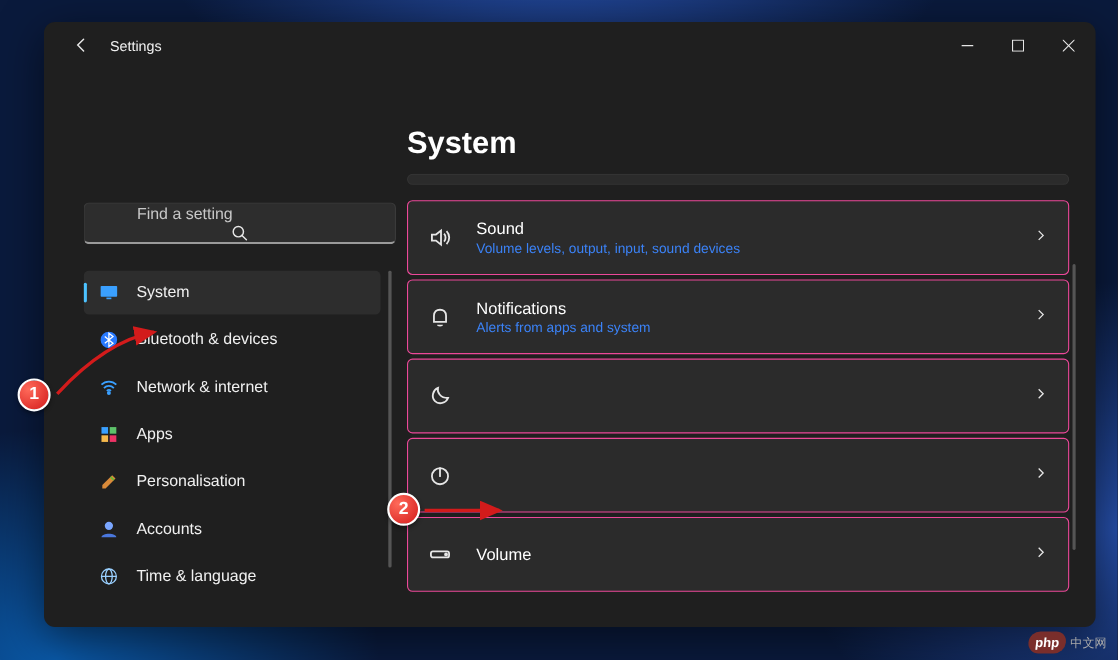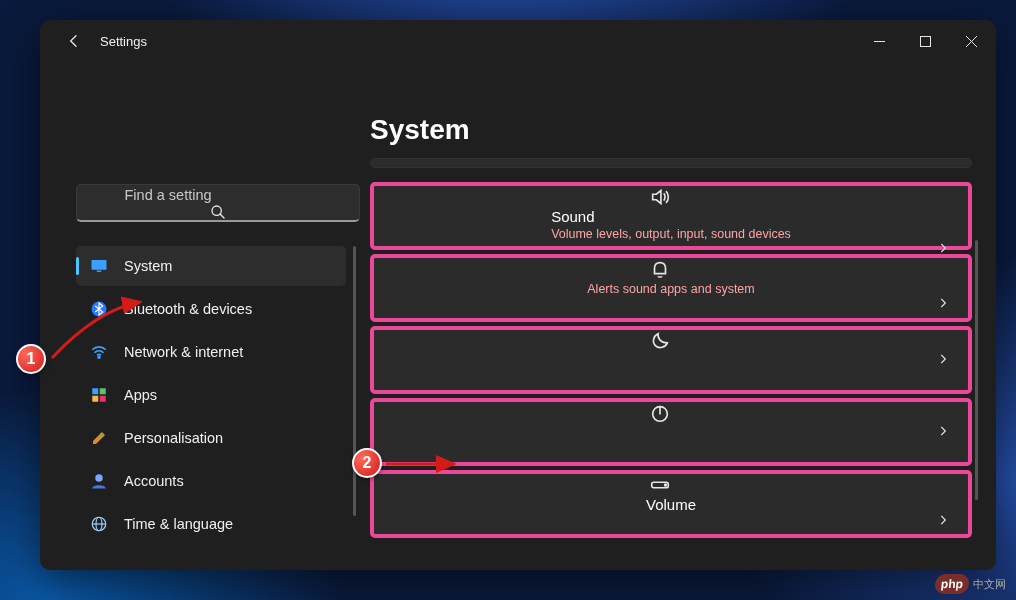--- a/index.html
+++ b/index.html
@@ -61,28 +61,28 @@
   .nav-ic { width:18px; height:18px; display:flex; align-items:center; justify-content:center; }
   .nav-ic svg, .nav-ic span { width:18px; height:18px; }
 
   
   .content { flex:1; padding: 0 18px 0 0; display:flex; flex-direction:column; min-width:0; }
   .page-title { font-size:28px; font-weight:600; margin: 52px 0 12px 0; color:#fff; }
   .cards { position:relative; flex:1; overflow:hidden; padding-right:6px; }
   .cards-scrollbar { position:absolute; right:0; top:82px; width:3px; height:260px; background:#555; border-radius:2px; }
   .card-stub { height:10px; background:#2b2b2b; border-radius:5px; margin-bottom:14px; border:1px solid #333; }
   .card {
-    background:#2b2b2b; border:4px solid #ec4899; border-radius:5px; height:68px;
-    display:flex; align-items:center; padding:0 18px; margin-bottom:4px; cursor:pointer;flex-direction:column;
+    background:#2b2b2b; border:1px solid #ec4899; border-radius:5px; height:68px;
+    display:flex; align-items:center; padding:0 18px; margin-bottom:4px; cursor:pointer;
   }
   .card-ic { width:22px; height:22px; display:flex; align-items:center; justify-content:center; margin-right:22px; }
   .card-ic svg { width:22px; height:22px; stroke:#e6e6e6; fill:none; }
   .card-text { display:flex; flex-direction:column; }
   .card-title { font-size:15px; color:#fff; }
-  .card-sub { font-size:12.5px; color:#fca5a5; margin-top:2px; }
+  .card-sub { font-size:12.5px; color:#3b82f6; margin-top:2px; }
   .card-chevron { margin-left:auto; }
   .card-chevron svg { width:14px; height:14px; stroke:#e6e6e6; fill:none; }
 
   
   .marker {
     position:absolute; width:30px; height:30px; border-radius:50%;
     background: radial-gradient(circle at 30% 30%, #ff6a5a, #d31b1b);
     border:2px solid #fff; box-shadow:0 2px 4px rgba(0,0,0,.4);
     color:#fff; font-weight:700; font-size:16px; display:flex; align-items:center; justify-content:center;
     z-index:50;
@@ -247,21 +247,22 @@
         </div>
 
         <div class="card">
           <span class="card-ic">
             <svg viewBox="0 0 24 24" stroke-width="1.8">
                 <path d="M6 17 H18 L18 11 C18 7 15.5 5 12 5 C8.5 5 6 7 6 11 Z"></path>
                 <path d="M10 20 C10 21 14 21 14 20"></path>
               </svg>
           </span>
           <div class="card-text">
-            <span class="card-sub">Alerts sound apps and system</span>
+            <span class="card-title">Notifications</span>
+            <span class="card-sub">Alerts from apps and system</span>
           </div>
           <span class="card-chevron"><svg viewBox="0 0 24 24" stroke-width="2">
                 <path d="M9 5 L16 12 L9 19"></path>
               </svg></span>
         </div>
 
         <div class="card">
           <span class="card-ic">
             <svg viewBox="0 0 24 24" stroke-width="1.8">
                 <path d="M20 14 C18 19 11 21 7 17 C3 13 5 6 10 4 C9 8 12 14 20 14 Z"></path>

